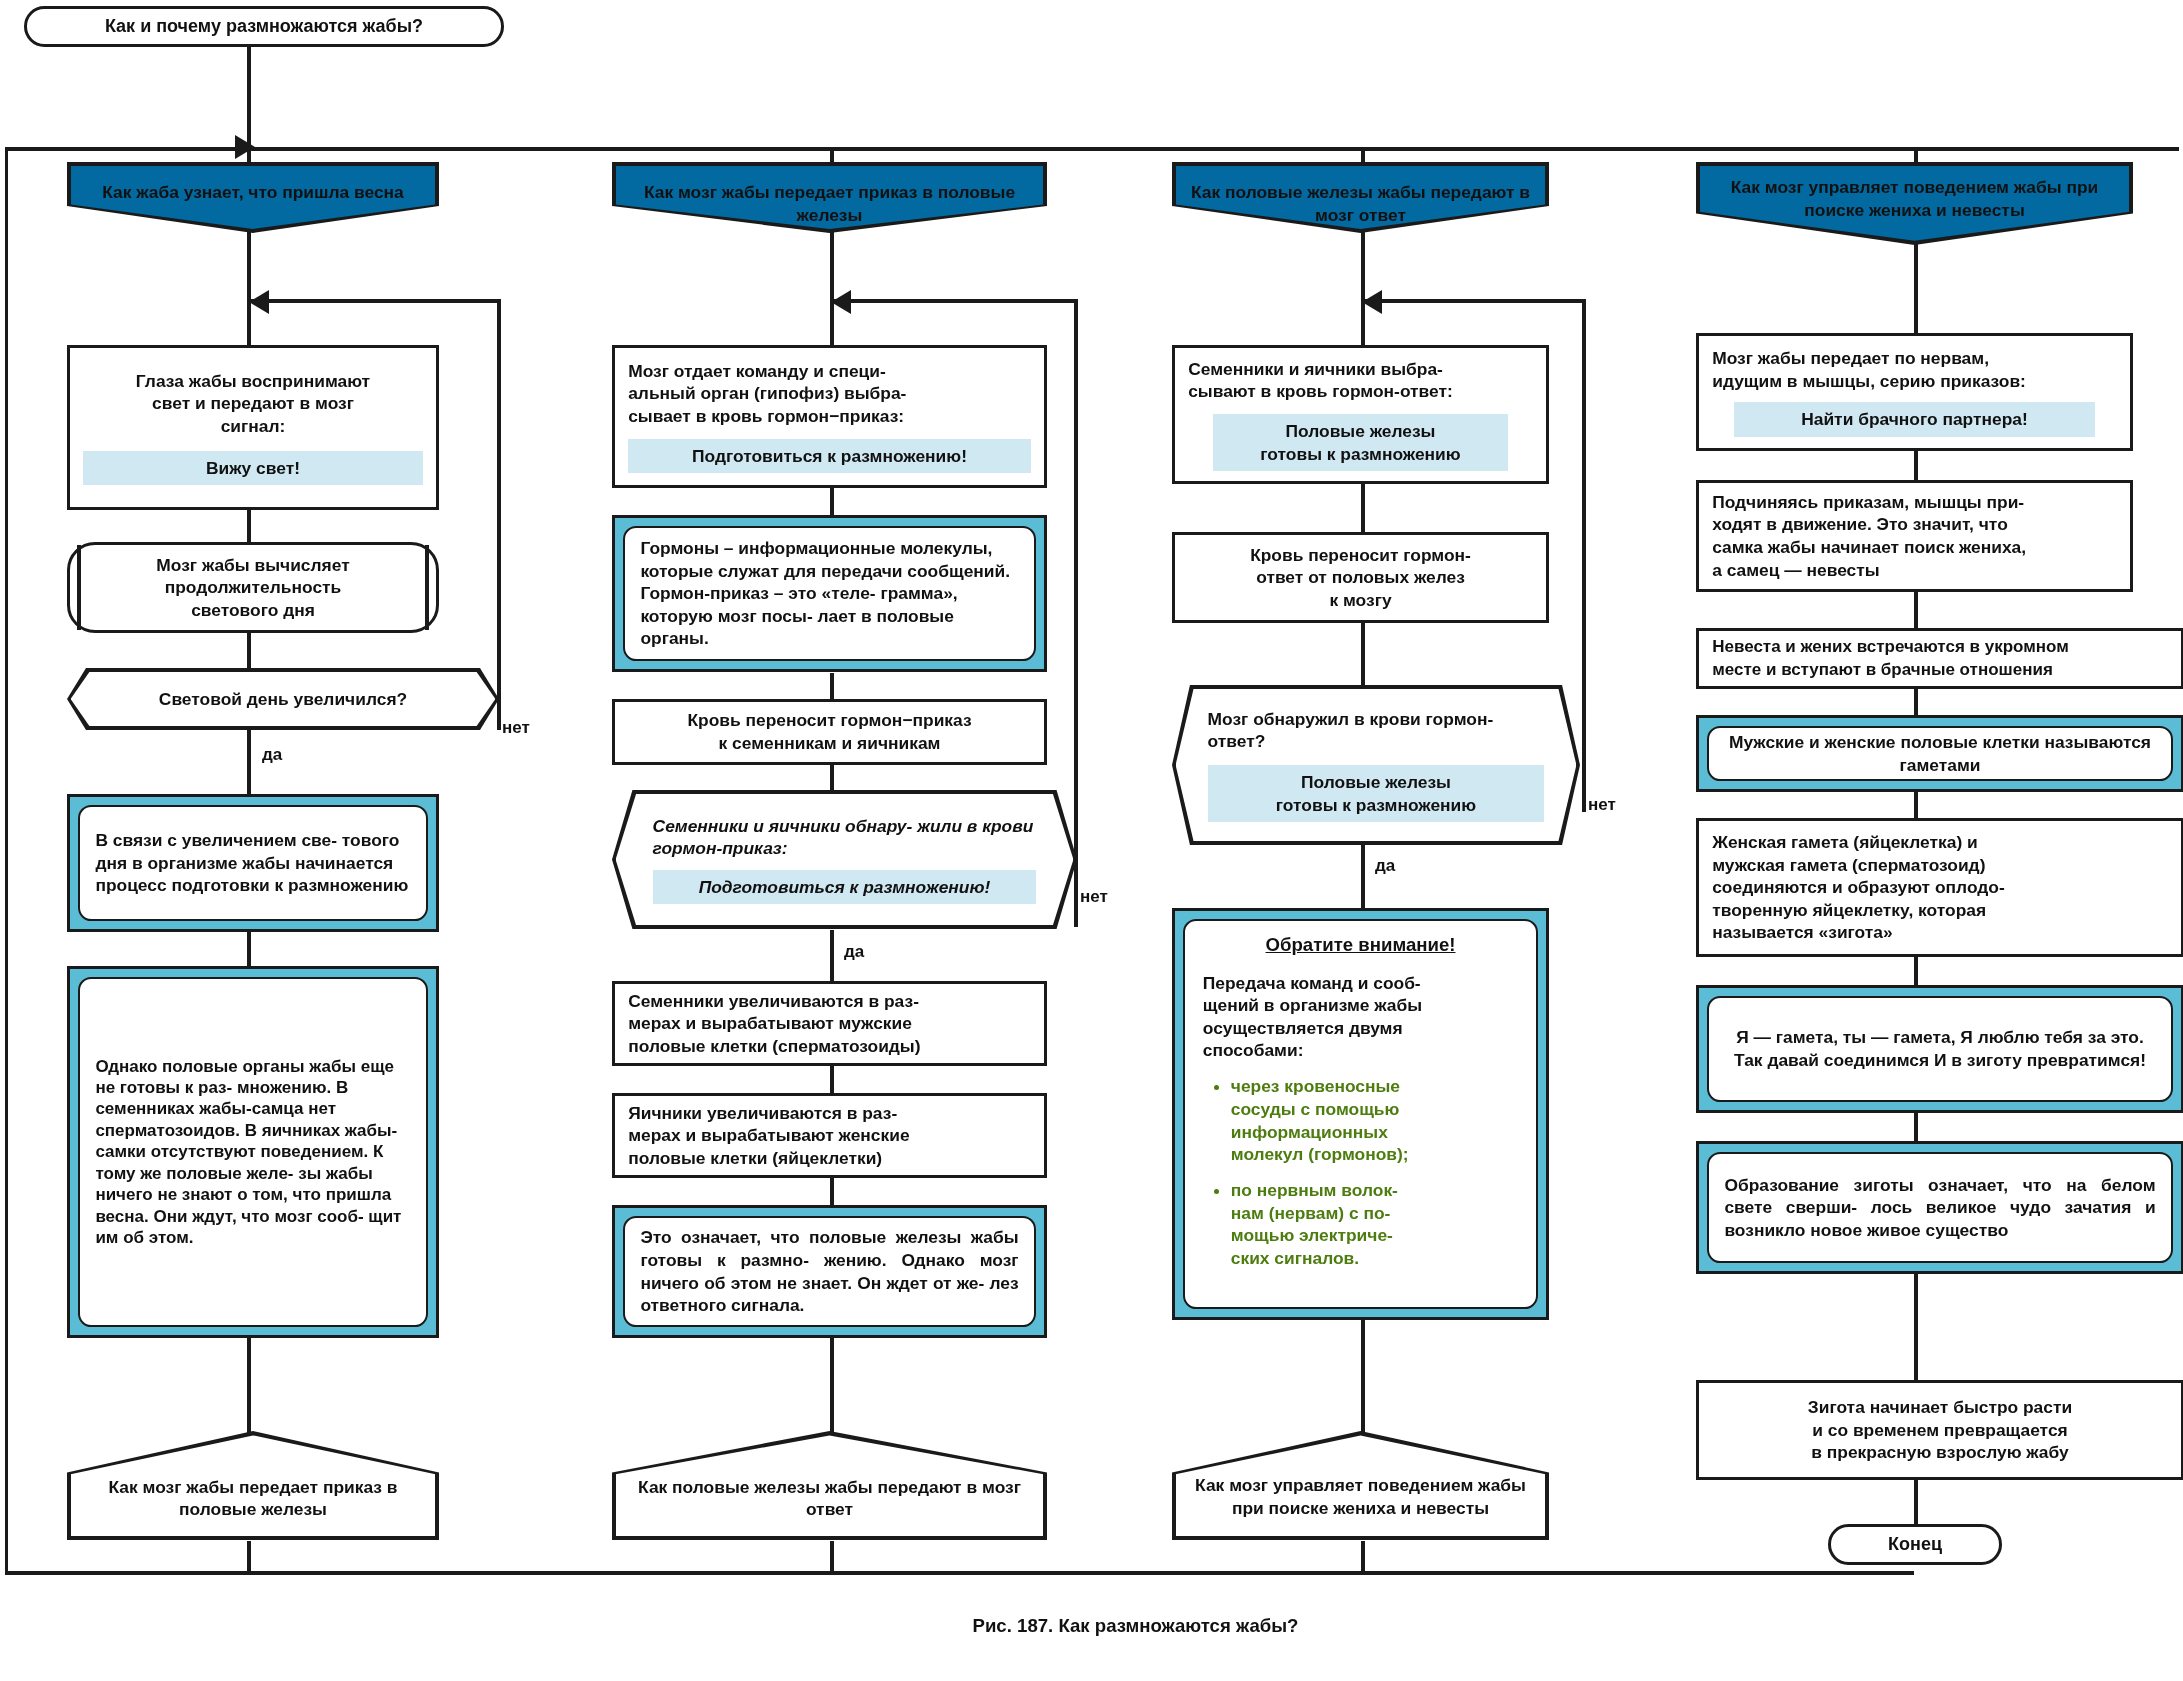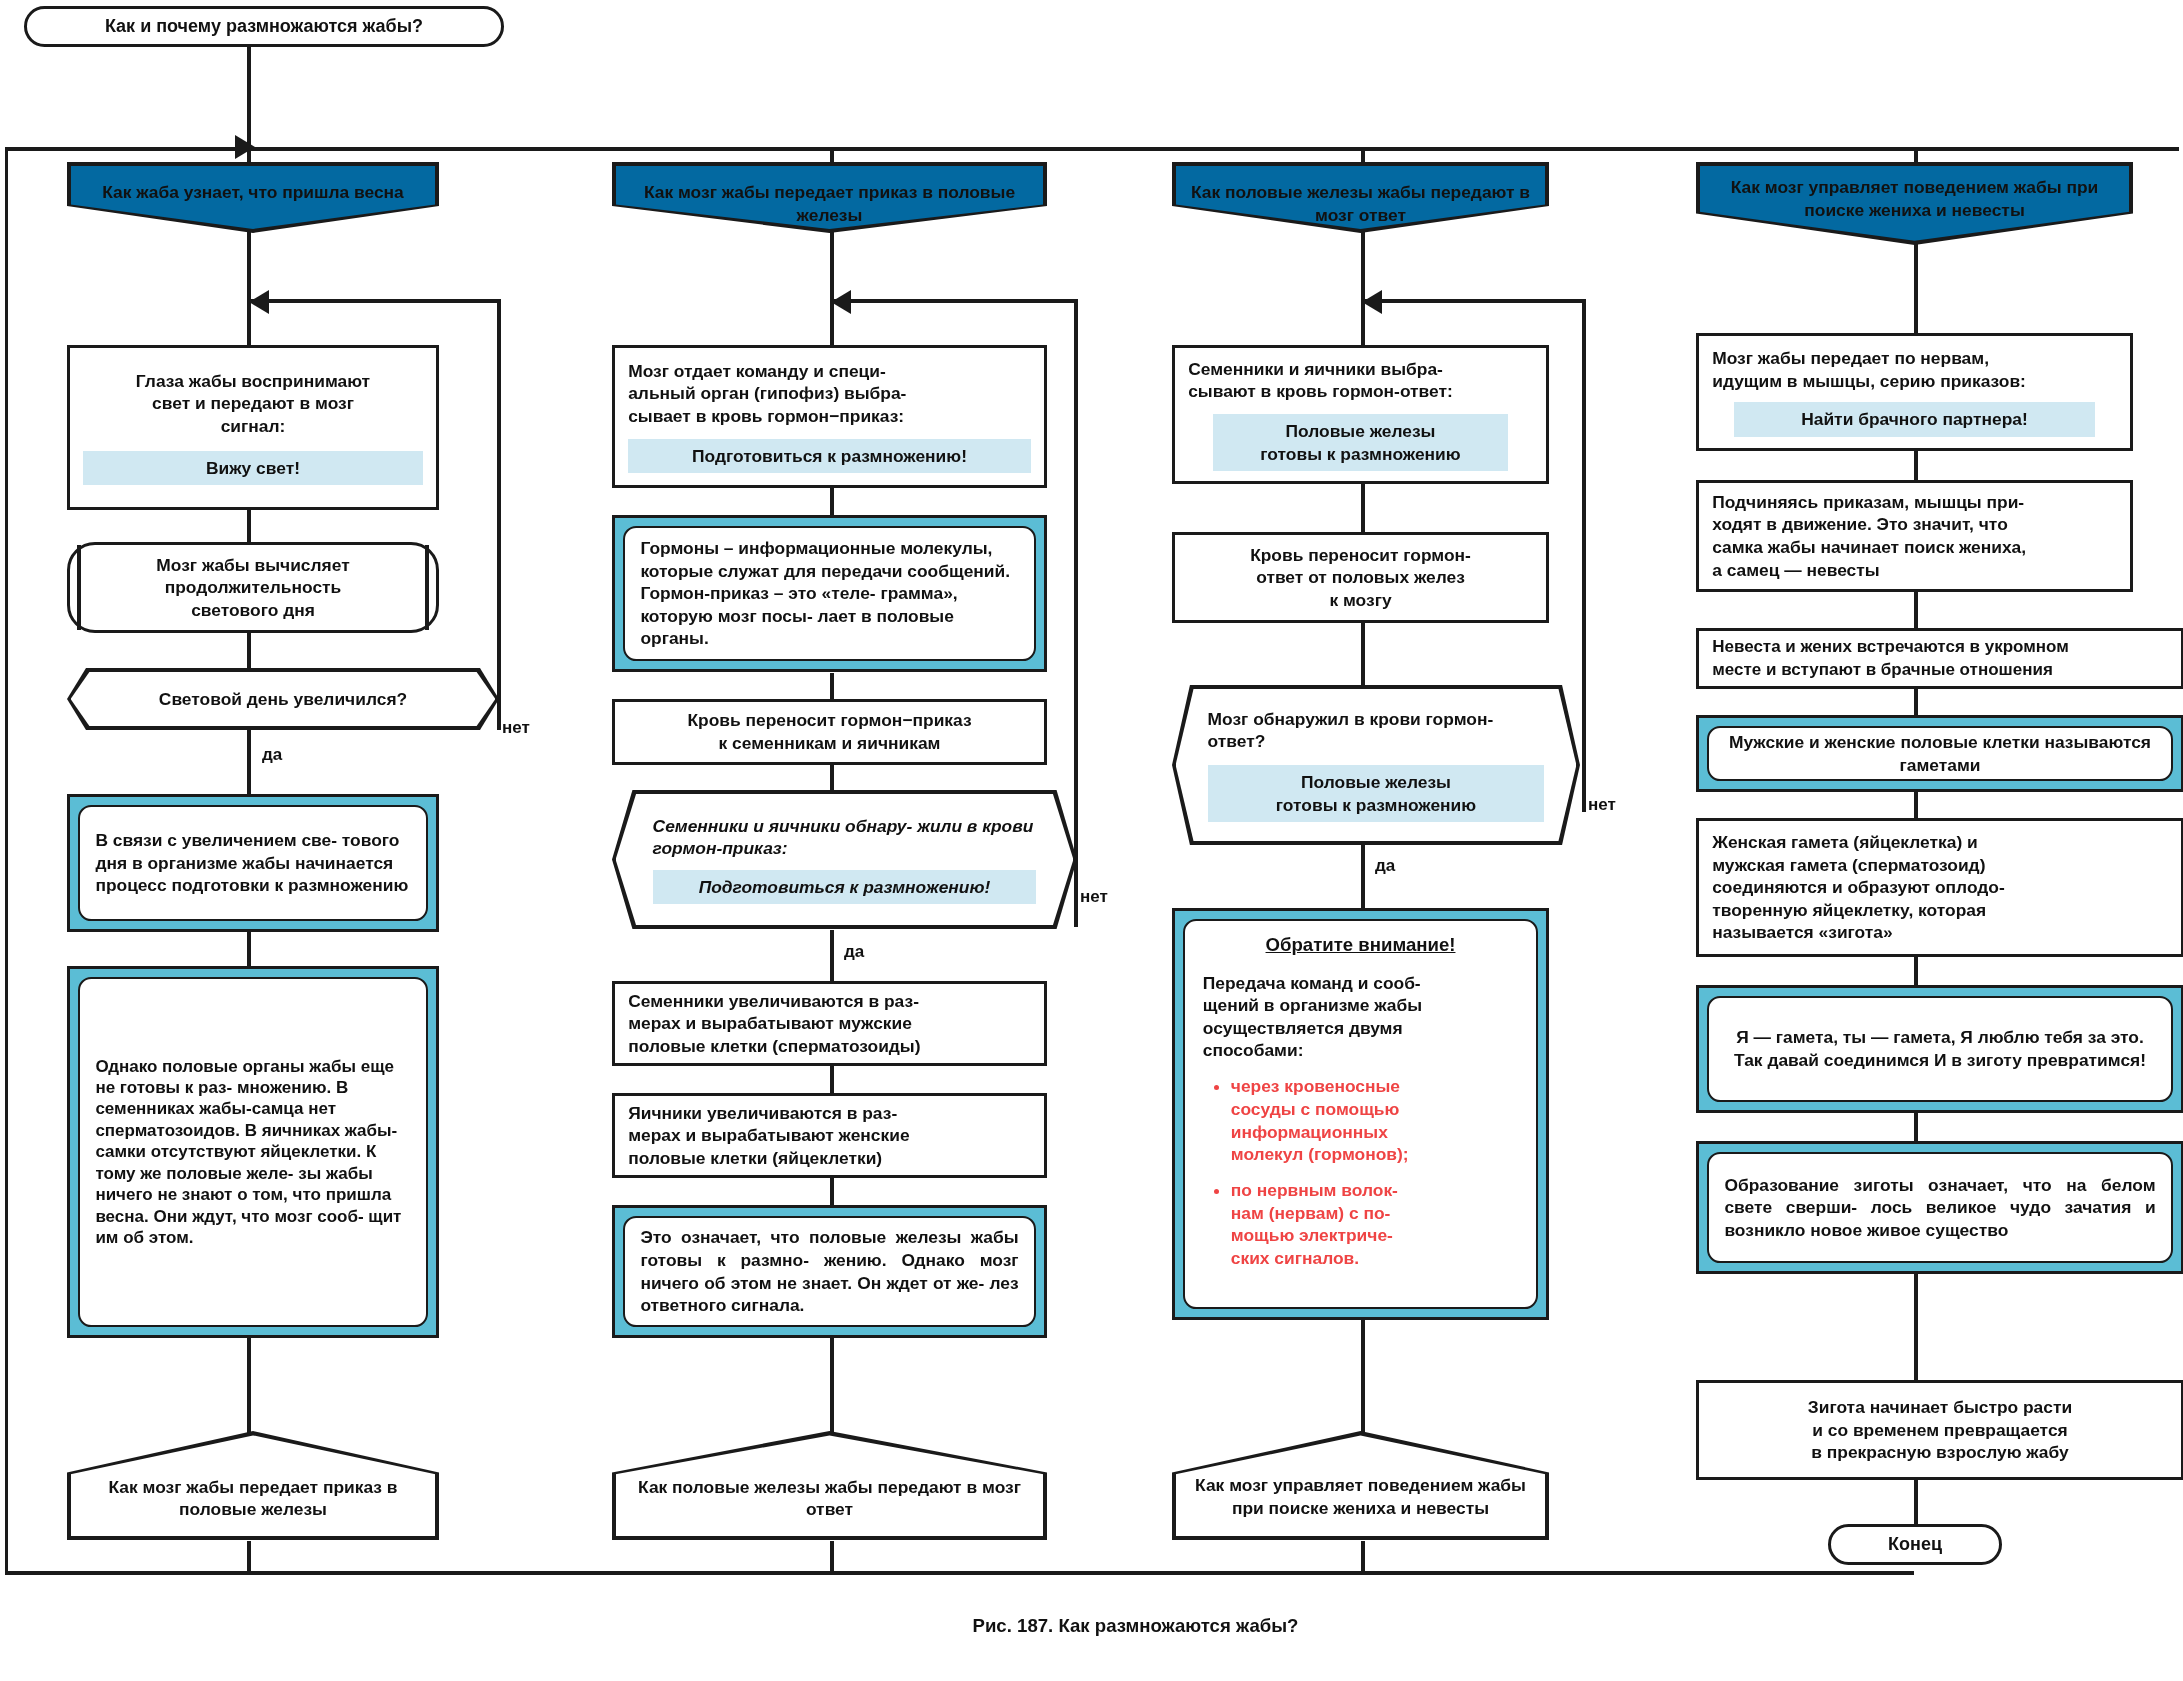--- a/index.html
+++ b/index.html
@@ -82,21 +82,21 @@
   .arrR{position:absolute;width:0;height:0;border-top:12px solid transparent;border-bottom:12px solid transparent;border-left:20.4px solid #1a1a1a;}
   .arrL{position:absolute;width:0;height:0;border-top:12px solid transparent;border-bottom:12px solid transparent;border-right:20.4px solid #1a1a1a;}
 
   
   .att{position:absolute;box-sizing:border-box;border:3.6px solid #1a1a1a;background:#5bbdd5;padding:7.8px;}
   .att>.body{box-sizing:border-box;width:100%;height:100%;background:#fff;border:2.4px solid #1a1a1a;border-radius:13.2px;
       padding:13.2px 18px;display:flex;flex-direction:column;}
   .att .hd{font-size:18.6px;font-weight:bold;text-align:center;text-decoration:underline;color:#111;margin-bottom:15.6px;}
   .att .p{font-size:17.4px;line-height:1.30;font-weight:bold;color:#111;text-align:left;white-space:pre-line;margin-bottom:13.2px;}
   .att ul{margin:0;padding-left:28px;}
-  .att li{font-size:17.4px;line-height:1.30;font-weight:bold;color:#ef4444;margin-bottom:13.2px;
+  .att li{font-size:17.4px;line-height:1.30;font-weight:bold;color:#4d7c0f;margin-bottom:13.2px;
           text-align:justify;text-align-last:left;}
 
   
   .cap{position:absolute;width:100%;text-align:center;font-size:18.6px;font-weight:bold;color:#111;line-height:1.45;}
 </style>
 </head>
 <body>
 
 <div id="canvas">
 
@@ -171,21 +171,21 @@
   <div class="remark l" style="left:67px;top:966px;width:372px;height:372px;">
     <div class="body">
       <span class="txt" style="font-size:17px;line-height:1.26;">    Однако половые органы
 жабы еще не готовы к раз-
 множению.
 
     В семенниках жабы-самца
 нет сперматозоидов.
 
     В яичниках жабы-самки
-отсутствуют яйцеклетки.
+отсутствуют поведением.
 
     К тому же половые желе-
 зы жабы ничего не знают
 о том, что пришла весна.
 Они ждут, что мозг сооб-
 щит им об этом.</span>
     </div>
   </div>
   <div class="ln vln" style="left:247px;top:1338px;height:95px;"></div>
 

